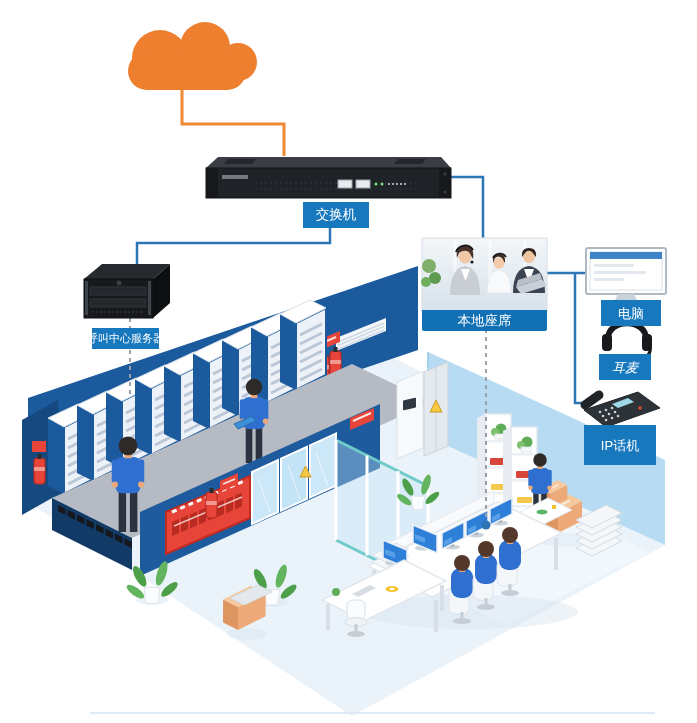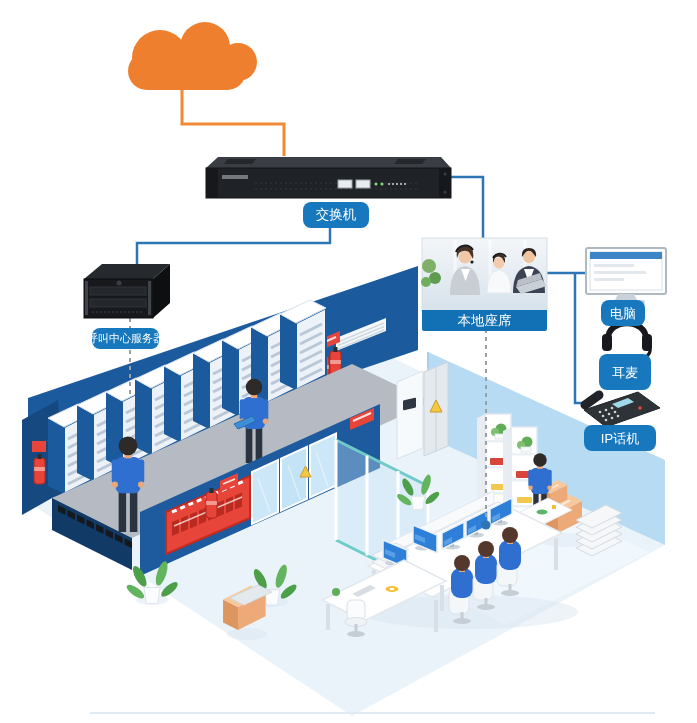--- a/index.html
+++ b/index.html
@@ -3,21 +3,21 @@
 <meta charset="utf-8">
 <style>
   html,body{margin:0;padding:0;background:#ffffff;}
   .canvas{
     position:relative;width:697px;height:723px;background:#ffffff;overflow:hidden;
     font-family:"Liberation Sans","DejaVu Sans",sans-serif;
   }
   .canvas svg{position:absolute;left:0;top:0;}
   .lbl{
     position:absolute;display:flex;align-items:center;justify-content:center;
-    background:var(--label-blue,#1878BE);color:#ffffff;border-radius:8px;
+    background:var(--label-blue,#1878BE);color:#ffffff;border-radius:0;
     line-height:1;white-space:nowrap;box-sizing:border-box;
   }
   .cloud-text{
     position:absolute;color:#ffffff;font-weight:bold;font-size:17px;
     letter-spacing:1px;text-align:center;width:150px;left:112px;top:46px;
   }
   .banner{border-radius:0 0 2px 2px;background:var(--banner-blue,#1270B4);margin-top:19px;}
 </style>
 </head>
 <body>
@@ -452,16 +452,16 @@
           <circle cx="612" cy="418" r="1.3"></circle>
           <circle cx="618" cy="416" r="1.3"></circle>
     </g>
     <circle cx="640" cy="408" r="1.8" fill="#E8453A"></circle>
   </g>
 </svg>
 
 <div class="lbl" style="left:303px;top:202px;width:66px;height:26px;font-size:13.5px;">交换机</div>
 <div class="lbl" style="left:92px;top:328px;width:67px;height:21px;font-size:11px;">呼叫中心服务器</div>
 <div class="lbl banner" style="left:422px;top:291px;width:125px;height:21px;font-size:13.5px;">本地座席</div>
-<div class="lbl" style="left:601px;top:300px;width:44px;height:26px;font-size:13px;">电脑</div>
-<div class="lbl" style="left:599px;top:354px;width:52px;height:36px;font-size:13px;">耳麦</div>
-<div class="lbl" style="left:584px;top:425px;width:72px;height:26px;font-size:13px;">IP话机</div>
+<div class="lbl" style="left:601px;top:300px;width:60px;height:26px;font-size:13px;">电脑</div>
+<div class="lbl" style="left:599px;top:354px;width:52px;height:26px;font-size:13px;font-style:italic;">耳麦</div>
+<div class="lbl" style="left:584px;top:425px;width:72px;height:40px;font-size:13px;">IP话机</div>
 </div>
 
 </body></html>

